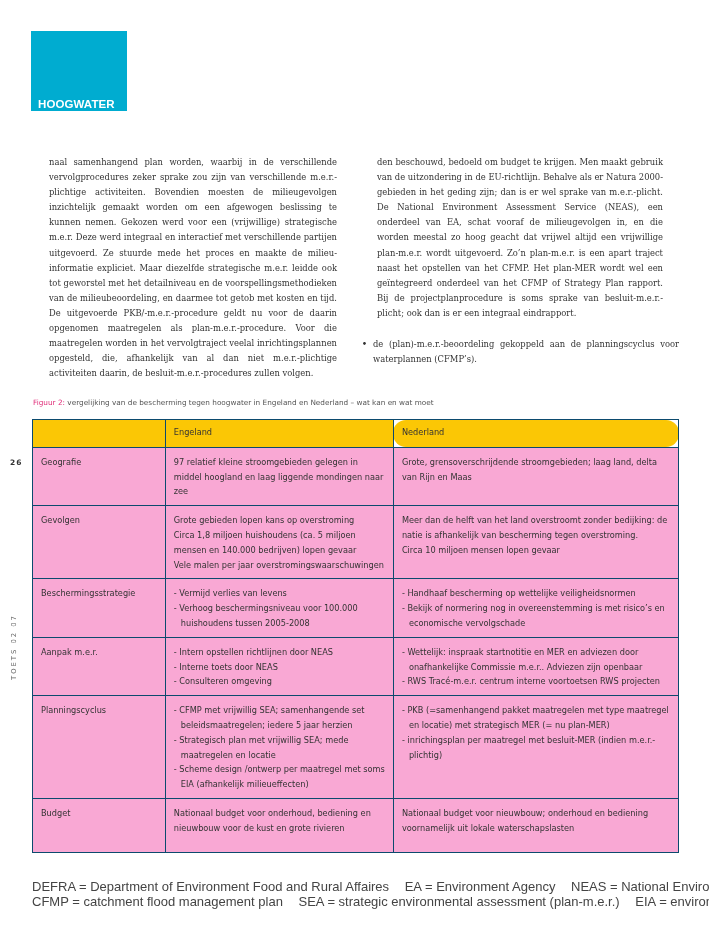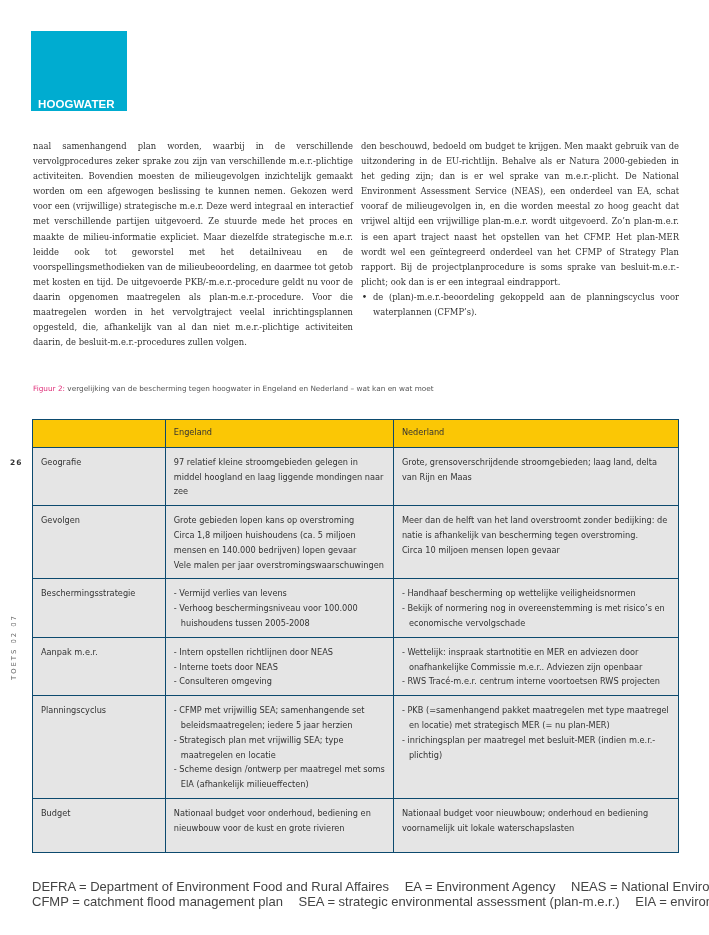--- a/index.html
+++ b/index.html
@@ -1,34 +1,34 @@
 <!DOCTYPE html>
 <html><head>
   <meta charset="utf-8">
   <style>
     html, body { margin:0; padding:0; background:#ffffff; }
     body { width:709px; height:935px; position:relative; overflow:hidden; font-family:"DejaVu Sans", sans-serif; color:#333; }
     .logo-block { position:absolute; left:31px; top:31px; width:96px; height:80px; background:#00acd0; }
     .logo-label { position:absolute; left:7px; bottom:1px; color:#fff; font-family:"Liberation Sans", sans-serif; font-weight:bold; font-size:11.5px; letter-spacing:0.1px; }
     .col { position:absolute; top:139px; font-family:"DejaVu Serif", serif; font-size:8.4px; line-height:15.1px; color:#333; text-align:justify; }
-    .col p { margin:0; }
+    .col p { margin:16px; }
     .col-left { left:33px; width:320px; }
     .col-right { left:361px; width:318px; }
     .bullets { margin:0; padding:0; list-style:none; }
     .bullets li { position:relative; padding-left:12px; }
     .bullets li .dot { position:absolute; left:1px; top:0; }
-    .fig-caption { position:absolute; left:33px; top:384px; font-size:7.3px; color:#555; font-family:"DejaVu Sans", sans-serif; }
+    .fig-caption { position:absolute; left:33px; top:398px; font-size:7.3px; color:#555; font-family:"DejaVu Sans", sans-serif; }
     .fig-caption .fig-label { color:#e0307a; }
     .page-num { position:absolute; left:10px; top:458px; font-size:7.5px; font-weight:bold; color:#333; letter-spacing:1px; }
     .vert-label { position:absolute; left:10px; top:620px; width:60px; font-size:6.8px; color:#666; letter-spacing:2px; transform-origin:left top; transform:rotate(-90deg) translate(-60px, 0); white-space:nowrap; }
     table.cmp { position:absolute; left:32px; top:419px; width:647px; border-collapse:collapse; font-family:"DejaVu Sans", sans-serif; font-size:8.2px; line-height:14.8px; color:#333; }
     table.cmp td, table.cmp th { border:1px solid #0c4a6e; vertical-align:top; text-align:left; font-weight:normal; padding:7px 8px 6px 8px; }
     table.cmp thead th { background:#fbc705; height:11px; padding:5px 8px 7px 8px; }
-    table.cmp tbody td { background:#e5e5e5; }
-    .c1 { width:116px; } .c2 { width:212px; } .c3 { width:270px; }
+    table.cmp tbody td { background:#f9a8d4; }
+    .c1 { width:116px; } .c2 { width:212px; } .c3 { width:270px;border-radius:13px; }
     .r-geo td { height:40px; } .r-gev td { height:55px; } .r-bes td { height:40px; } .r-aan td { height:40px; }
     .r-pla td { height:85px; } .r-bud td { height:40px; }
     .line { display:block; }
     .indent { padding-left:7px; text-indent:-7px; }
     .footnotes { position:absolute; left:32px; top:879px; font-size:13px; line-height:15px; color:#444; font-family:Liberation Sans, sans-serif; white-space:nowrap; }
     .footnotes span.item { margin-right:12px; }
   </style>
 </head>
 <body>
 
@@ -105,21 +105,21 @@
         </td>
         <td>
           <span class="line indent">- Wettelijk: inspraak startnotitie en MER en adviezen door onafhankelijke Commissie m.e.r.. Adviezen zijn openbaar</span>
           <span class="line indent">- RWS Tracé-m.e.r. centrum interne voortoetsen RWS projecten</span>
         </td>
       </tr>
       <tr class="r-pla">
         <td>Planningscyclus</td>
         <td>
           <span class="line indent">- CFMP met vrijwillig SEA; samenhangende set beleidsmaatregelen; iedere 5 jaar herzien</span>
-          <span class="line indent">- Strategisch plan met vrijwillig SEA; type maatregelen en locatie</span>
+          <span class="line indent">- Strategisch plan met vrijwillig SEA; mede maatregelen en locatie</span>
           <span class="line indent">- Scheme design /ontwerp per maatregel met soms EIA (afhankelijk milieueffecten)</span>
         </td>
         <td>
           <span class="line indent">- PKB (=samenhangend pakket maatregelen met type maatregel en locatie) met strategisch MER (= nu plan-MER)</span>
           <span class="line indent">- inrichingsplan per maatregel met besluit-MER (indien m.e.r.-plichtig)</span>
         </td>
       </tr>
       <tr class="r-bud">
         <td>Budget</td>
         <td>

